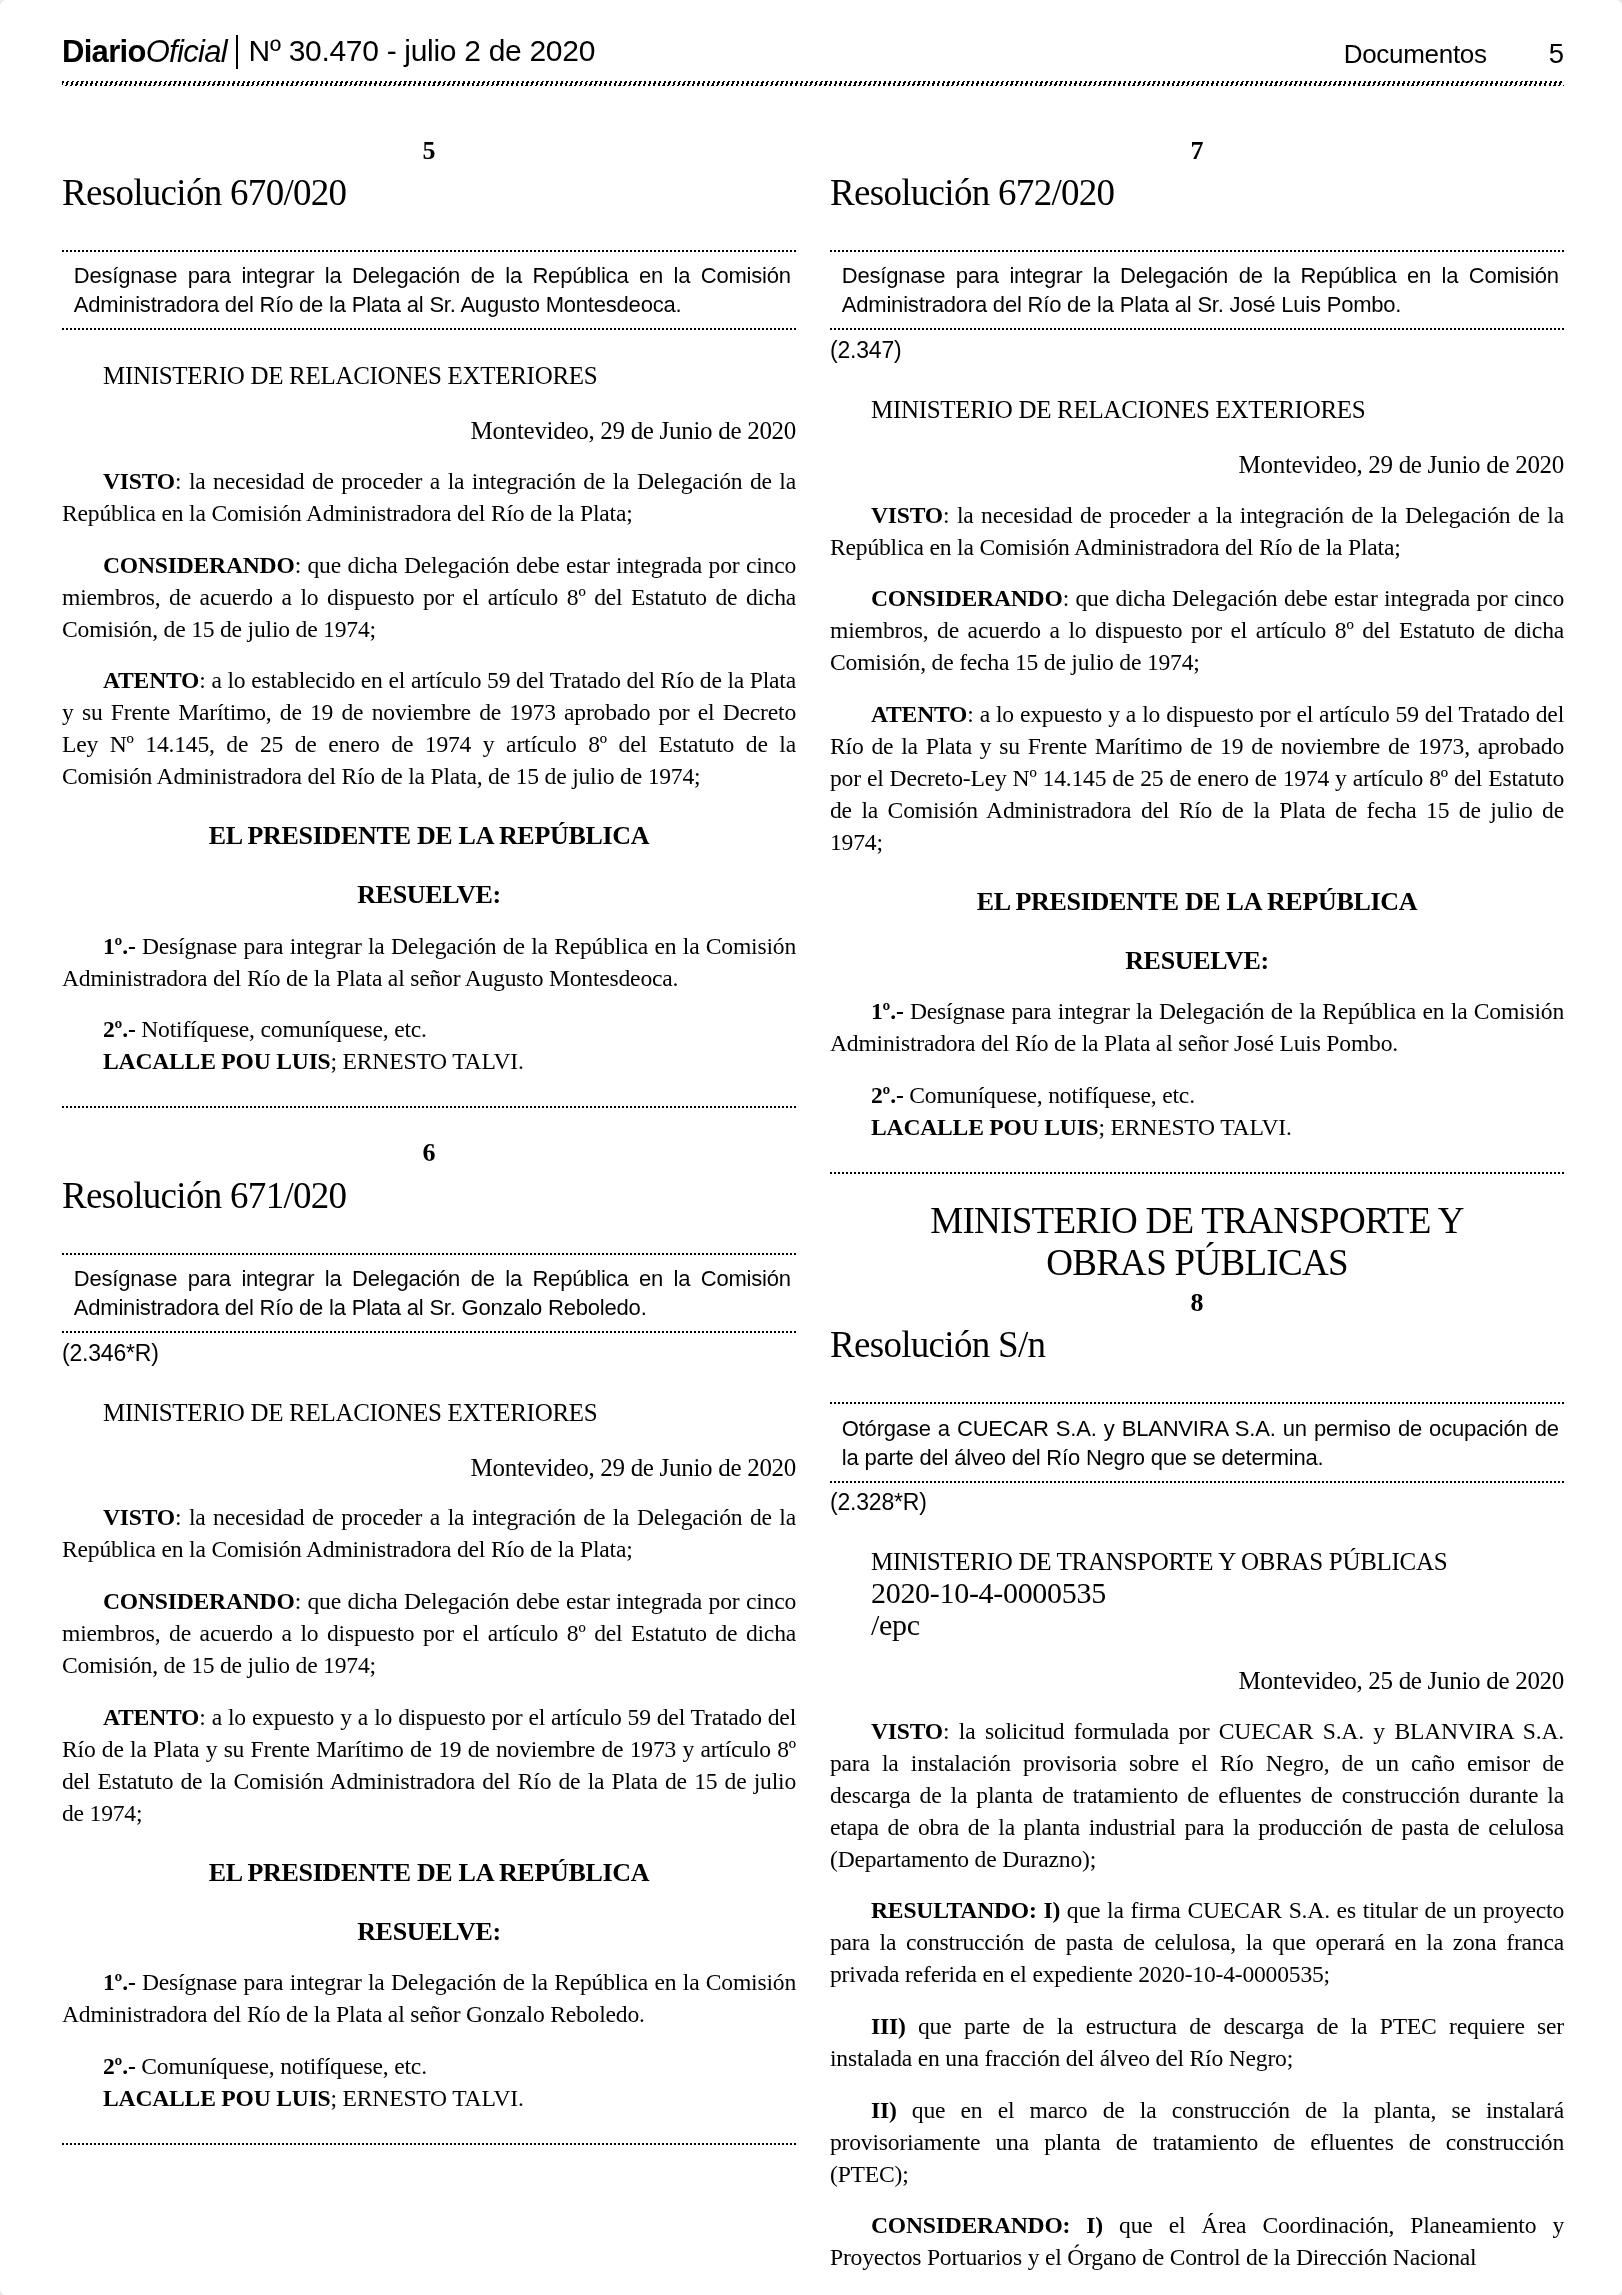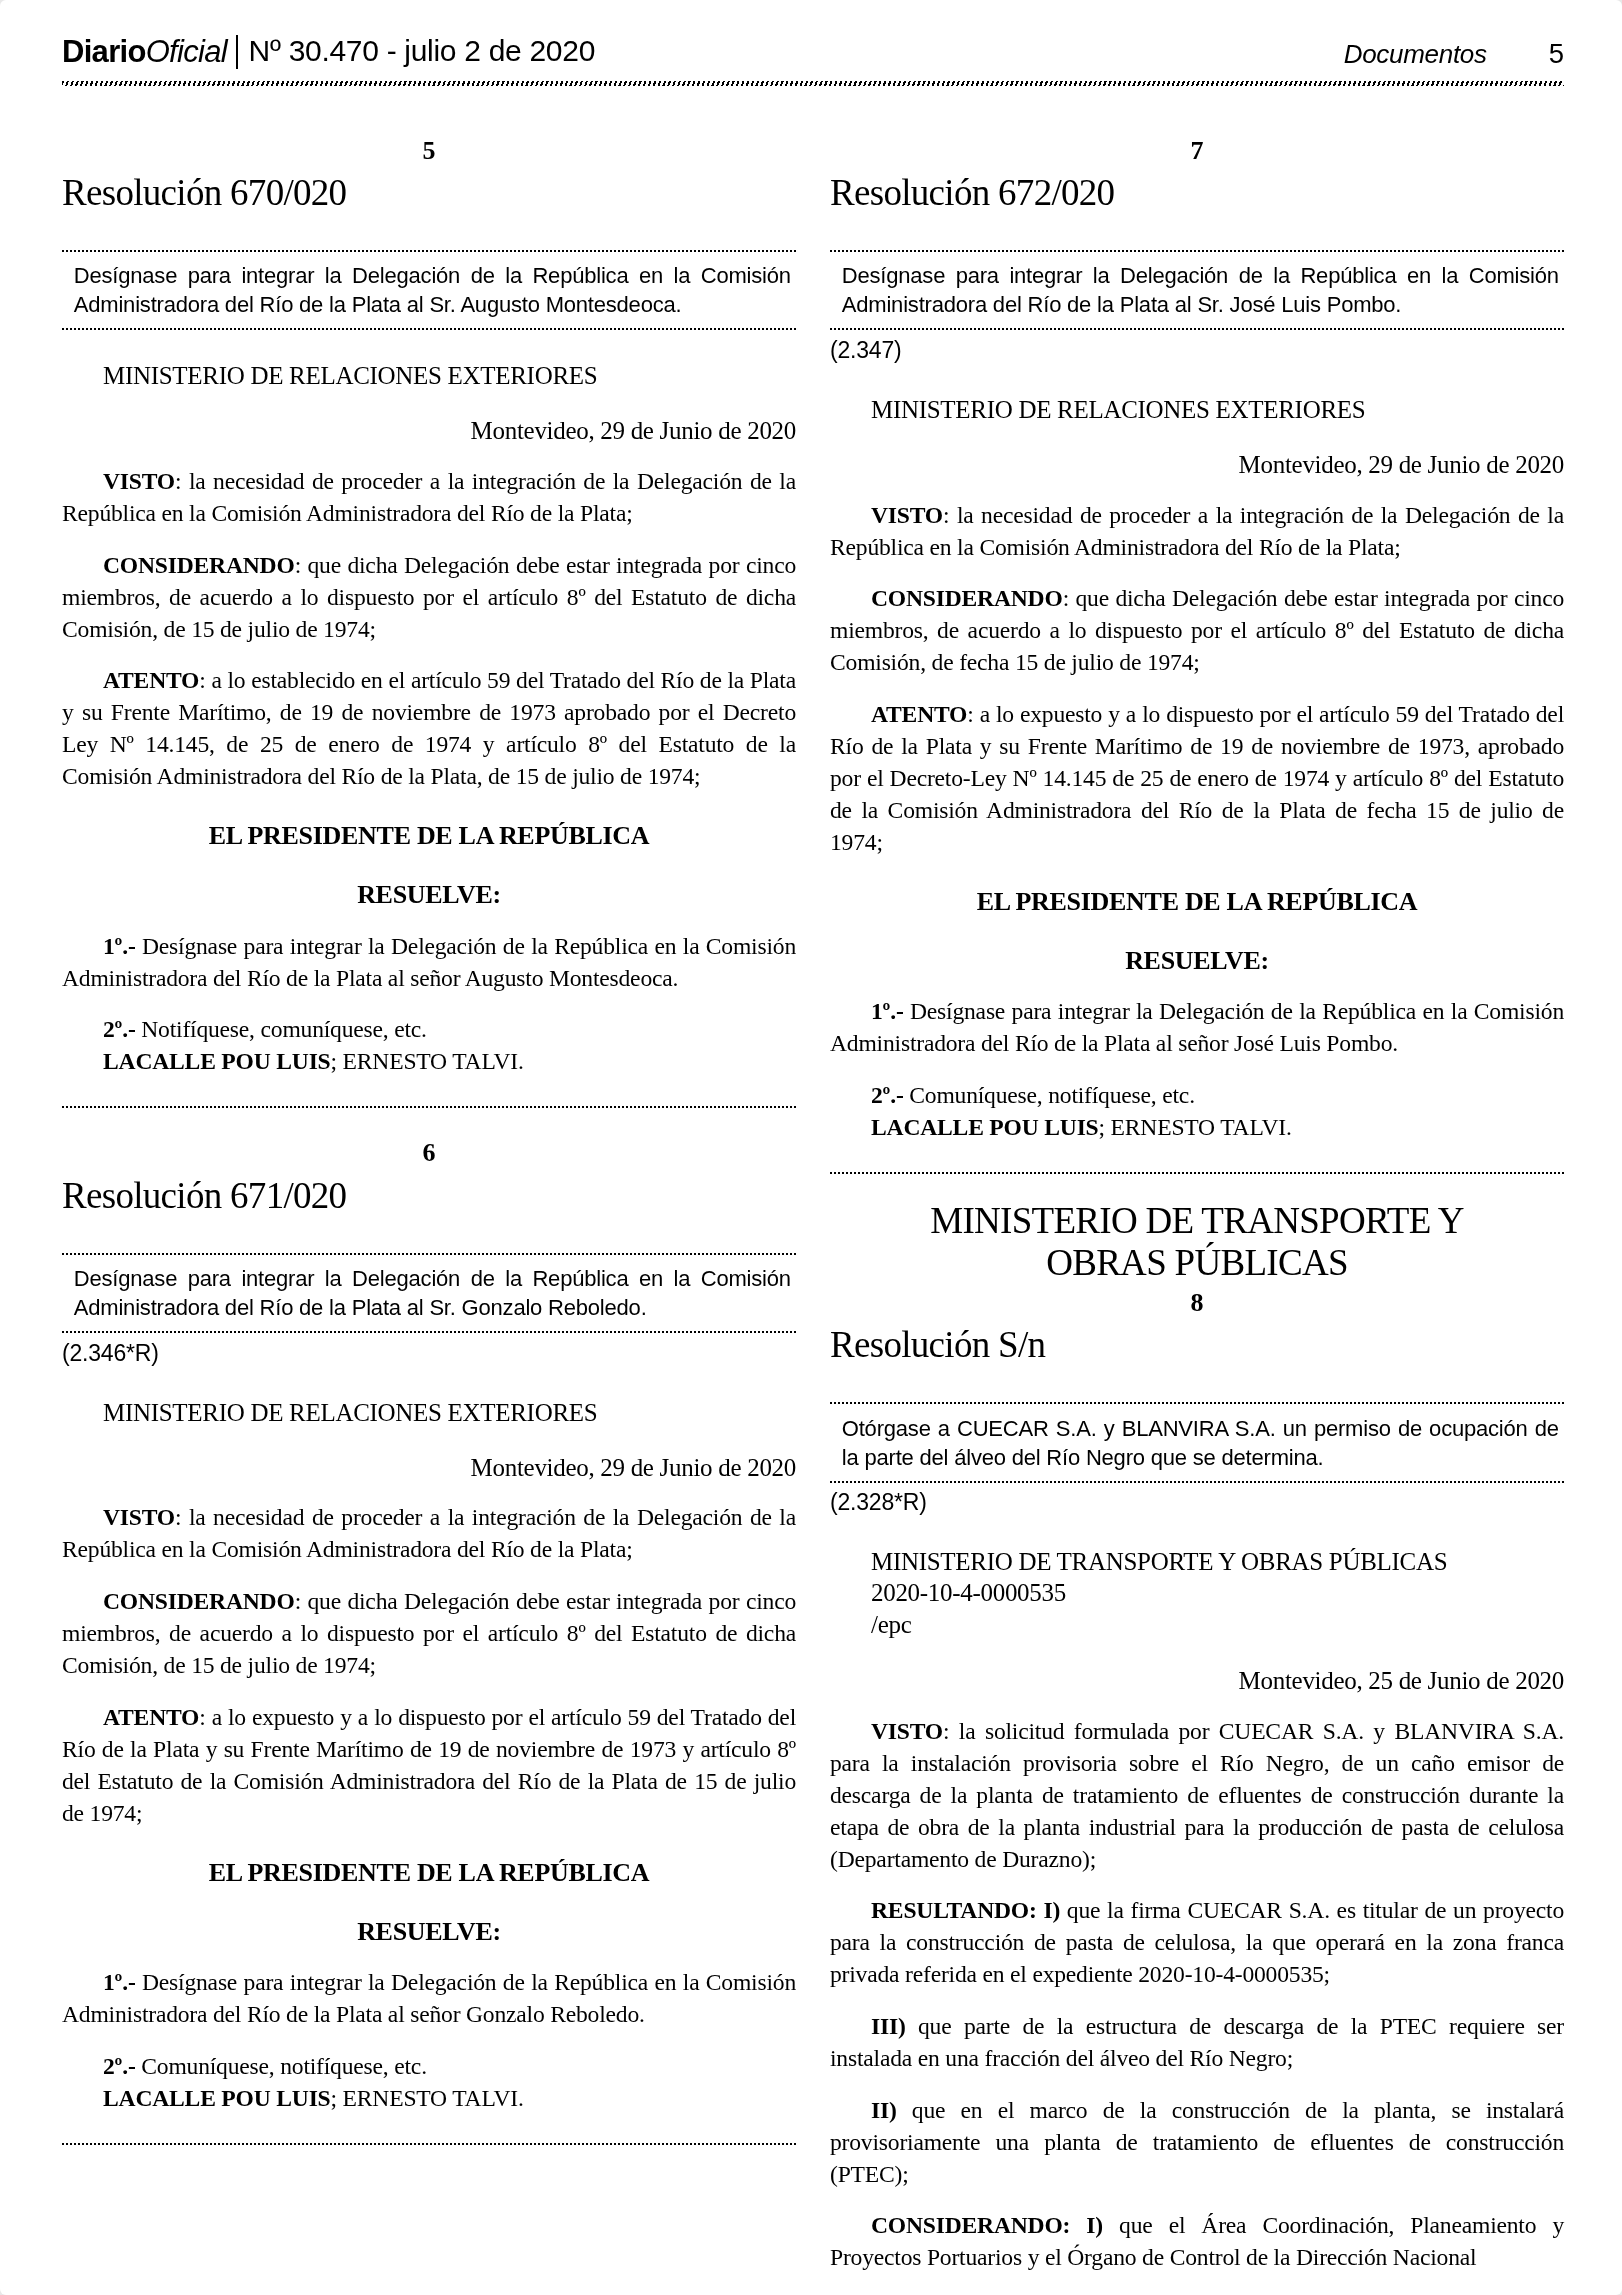--- a/index.html
+++ b/index.html
@@ -10,40 +10,40 @@
   }
   
   .masthead{display:flex;justify-content:space-between;align-items:flex-end;padding-bottom:10.5px;}
   .mast-left{display:flex;align-items:center;font-family:"Liberation Sans",sans-serif;}
   .brand{font-size:31px;letter-spacing:-0.7px;white-space:nowrap;}
   .brand .b{font-weight:700;}
   .brand .i{font-style:italic;font-weight:400;}
   .mast-sep{width:2px;height:34px;background:#000;margin:0 10.5px 0 9.2px;}
   .issue{font-size:30px;font-weight:400;letter-spacing:-0.3px;padding-bottom:1.3px;}
   .mast-right{display:flex;align-items:baseline;gap:62px;font-family:"Liberation Sans",sans-serif;}
-  .section-label{font-size:26px;font-style:italic;letter-spacing:-0.3px;margin-left:8px;}
+  .section-label{font-size:26px;letter-spacing:-0.3px;margin-left:8px;}
   .page-num{font-size:27.5px;}
   .mast-rule{height:5.9px;background:repeating-linear-gradient(110deg,#000 0 2px,#fff 2px 4.6px);}
   
   .columns{display:flex;gap:34px;margin-top:5.2px;}
   .col{flex:1;min-width:0;}
   
   .item-num{text-align:center;font-weight:700;font-size:26px;line-height:30px;}
   .mt-first{margin-top:44px;}
   .mt-next{margin-top:30px;}
   .mt-tight{margin-top:3.9px;}
   .res-title{text-align:left;font-size:37px;line-height:41px;margin-top:6.5px;letter-spacing:-0.7px;}
   .summary{
     font-family:"Liberation Sans",sans-serif;font-size:22px;line-height:29px;
     border-top:2.6px dotted #000;border-bottom:2.6px dotted #000;
     padding:9.2px 5.2px 9.2px 11.8px;margin-top:37px;text-align:justify;letter-spacing:-0.2px;
   }
   .ref{font-family:"Liberation Sans",sans-serif;font-size:23px;margin-top:6.5px;letter-spacing:-0.2px;}
   .ministry{font-size:25px;line-height:30px;padding-left:41px;margin-top:31px;letter-spacing:-0.3px;}
-  .plain{font-size:25px;line-height:32px;padding-left:41px;letter-spacing:-0.3px;}
+  .plain{font-size:30px;line-height:32px;padding-left:41px;letter-spacing:-0.3px;}
   .dateline{text-align:right;font-size:25px;margin-top:26px;letter-spacing:-0.3px;}
   p.body{
     font-size:23.6px;line-height:32px;text-align:justify;text-indent:41px;
     margin:19.6px 0 0 0;letter-spacing:-0.2px;
   }
   p.sig{font-size:23.6px;line-height:32px;text-indent:41px;margin:0;letter-spacing:-0.2px;}
   .center-head{text-align:center;font-weight:700;font-size:26px;line-height:30px;margin-top:29px;letter-spacing:-0.3px;}
   .sep{border-top:2.6px dotted #000;margin-top:29px;height:0;}
   .mtop-head{
     text-align:center;font-size:37px;line-height:42px;margin:26px auto 0 auto;

